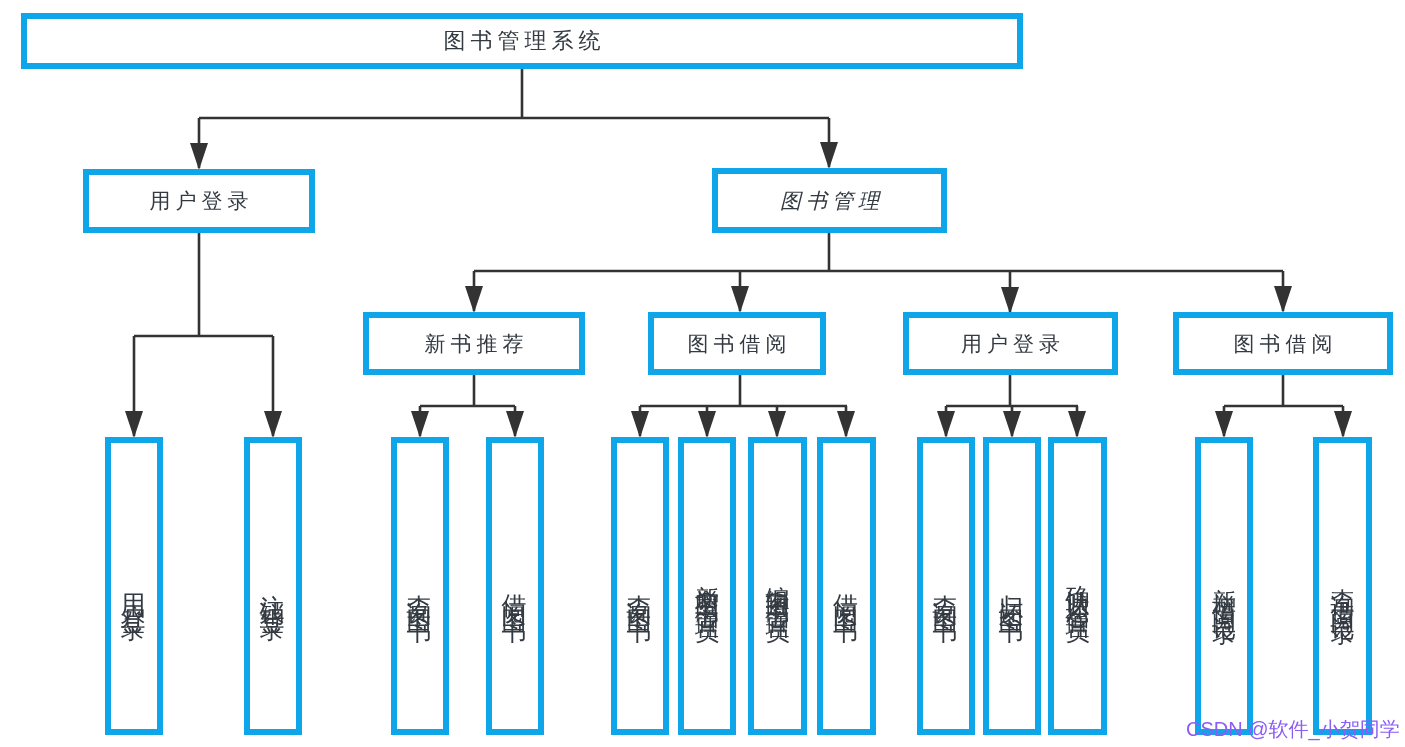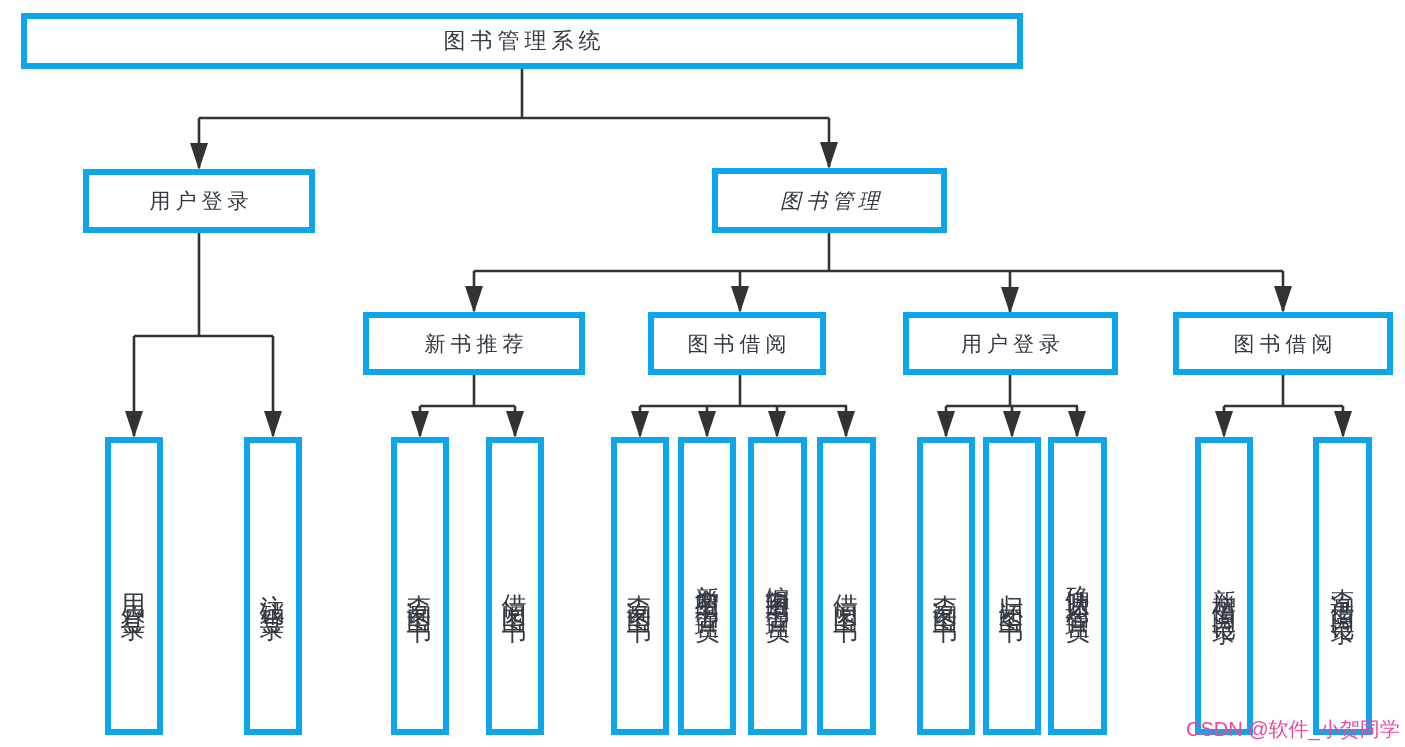--- a/index.html
+++ b/index.html
@@ -43,21 +43,21 @@
     letter-spacing: 8px;
     margin-bottom: -8px;
   }
   .leaf .label-v.len6 { font-size: 24px; letter-spacing: 7px; margin-bottom: -7px; }
   .leaf .label-v.len9 { font-size: 24px; letter-spacing: 5px; margin-bottom: -5px; }
   .watermark {
     position: absolute;
     left: 1186px;
     top: 716px;
     font-size: 20px;
-    color: #ec4899;
+    color: #8b5cf6;
     white-space: nowrap;
     z-index: 5;
   }
 </style>
 </head>
 <body>
 
 <div class="stage">
 
   <svg class="wires" viewBox="0 0 1405 747" xmlns="http://www.w3.org/2000/svg">

